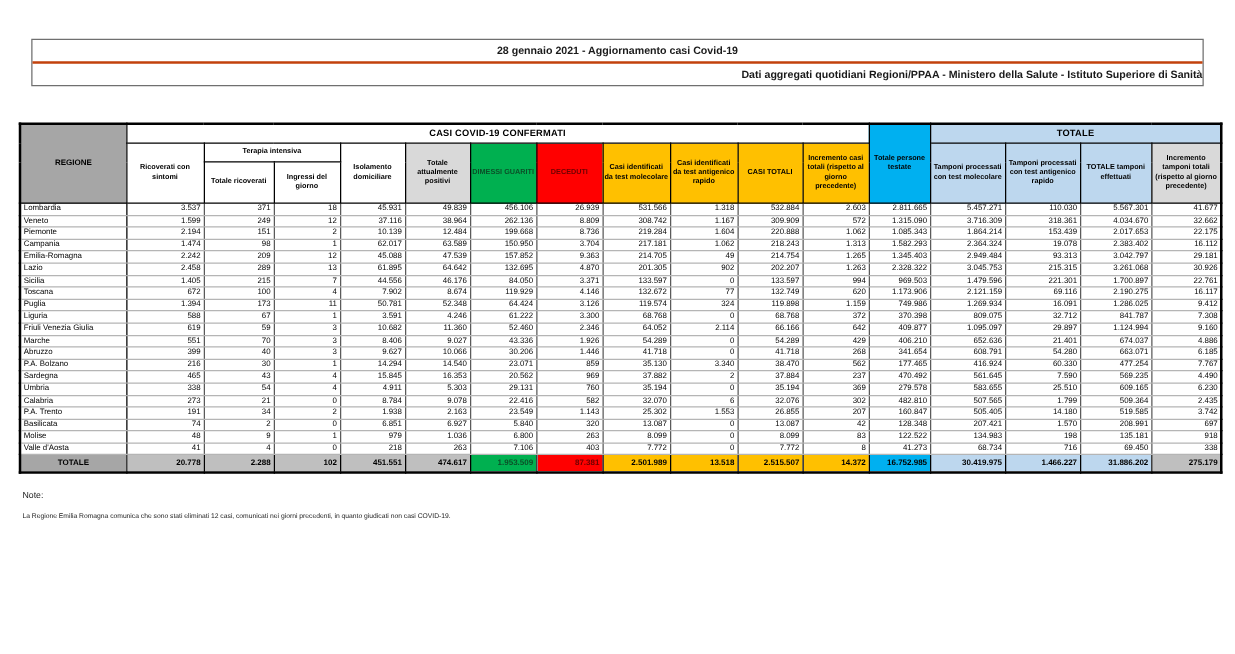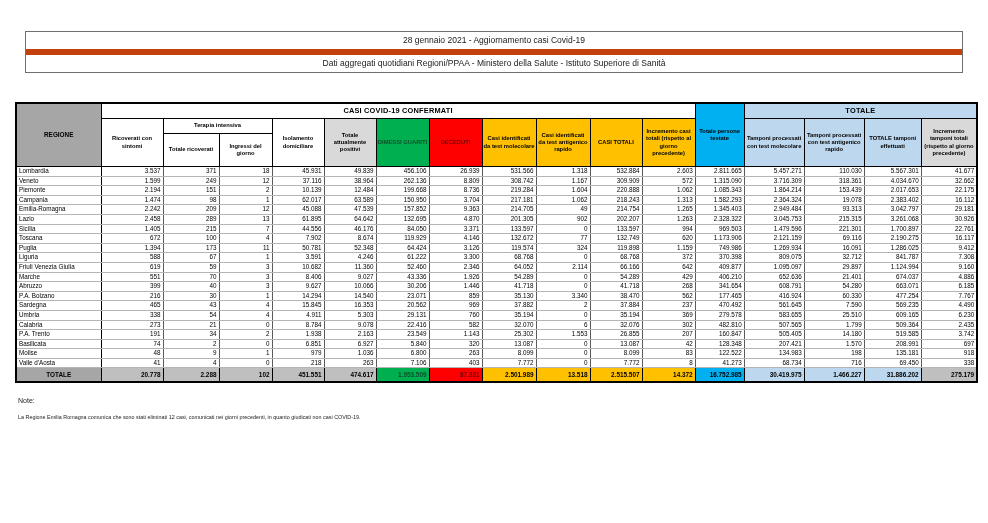--- a/index.html
+++ b/index.html
@@ -1,21 +1,21 @@
 <!DOCTYPE html>
 <html style="--green: #00b050; --red: #ff0000; --orange: #ffc000; --cyan: #00b0f0; --lightblue: #bdd7ee; --lightgrey: #d9d9d9; --headergrey: #a6a6a6; --rowgrey: #bfbfbf;"><head>
 <meta charset="utf-8">
 <style>
   html,body{margin:0;padding:0;background:#fff;}
   body{width:988px;height:523px;font-family:"Liberation Sans",sans-serif;color:#000;overflow:hidden;}
 
   
-  .title-box{margin:31px 25px 0 25px;border:1px solid #6f6f6f;}
+  .title-box{margin:31px 25px 0 25px;border:1px solid #6f6f6f;font-weight:bold;}
   .title-line{height:17px;line-height:17px;text-align:center;font-size:8.5px;color:#1a1a1a;}
-  .title-line + .title-line{border-top:6px solid #c2410c;}
+  .title-line + .title-line{border-top:2px solid #c2410c;text-align:right;}
 
   
   table{border-collapse:collapse;table-layout:fixed;width:958px;margin:29px 0 0 15px;border:2px solid #000;}
   th{border:1px solid #000;font-weight:bold;font-size:5.8px;line-height:1.25;padding:1px;text-align:center;vertical-align:middle;background:#fff;}
   .banner-cell{height:12px;font-size:7.4px;letter-spacing:.2px;}
   .h-regione{background:var(--headergrey);font-size:6.4px;}
   .h-testate{background:var(--cyan);}
   .row-ti th{height:12px;}
   .row-sub th{height:30px;}
   .bg-lightgrey{background:var(--lightgrey);}

